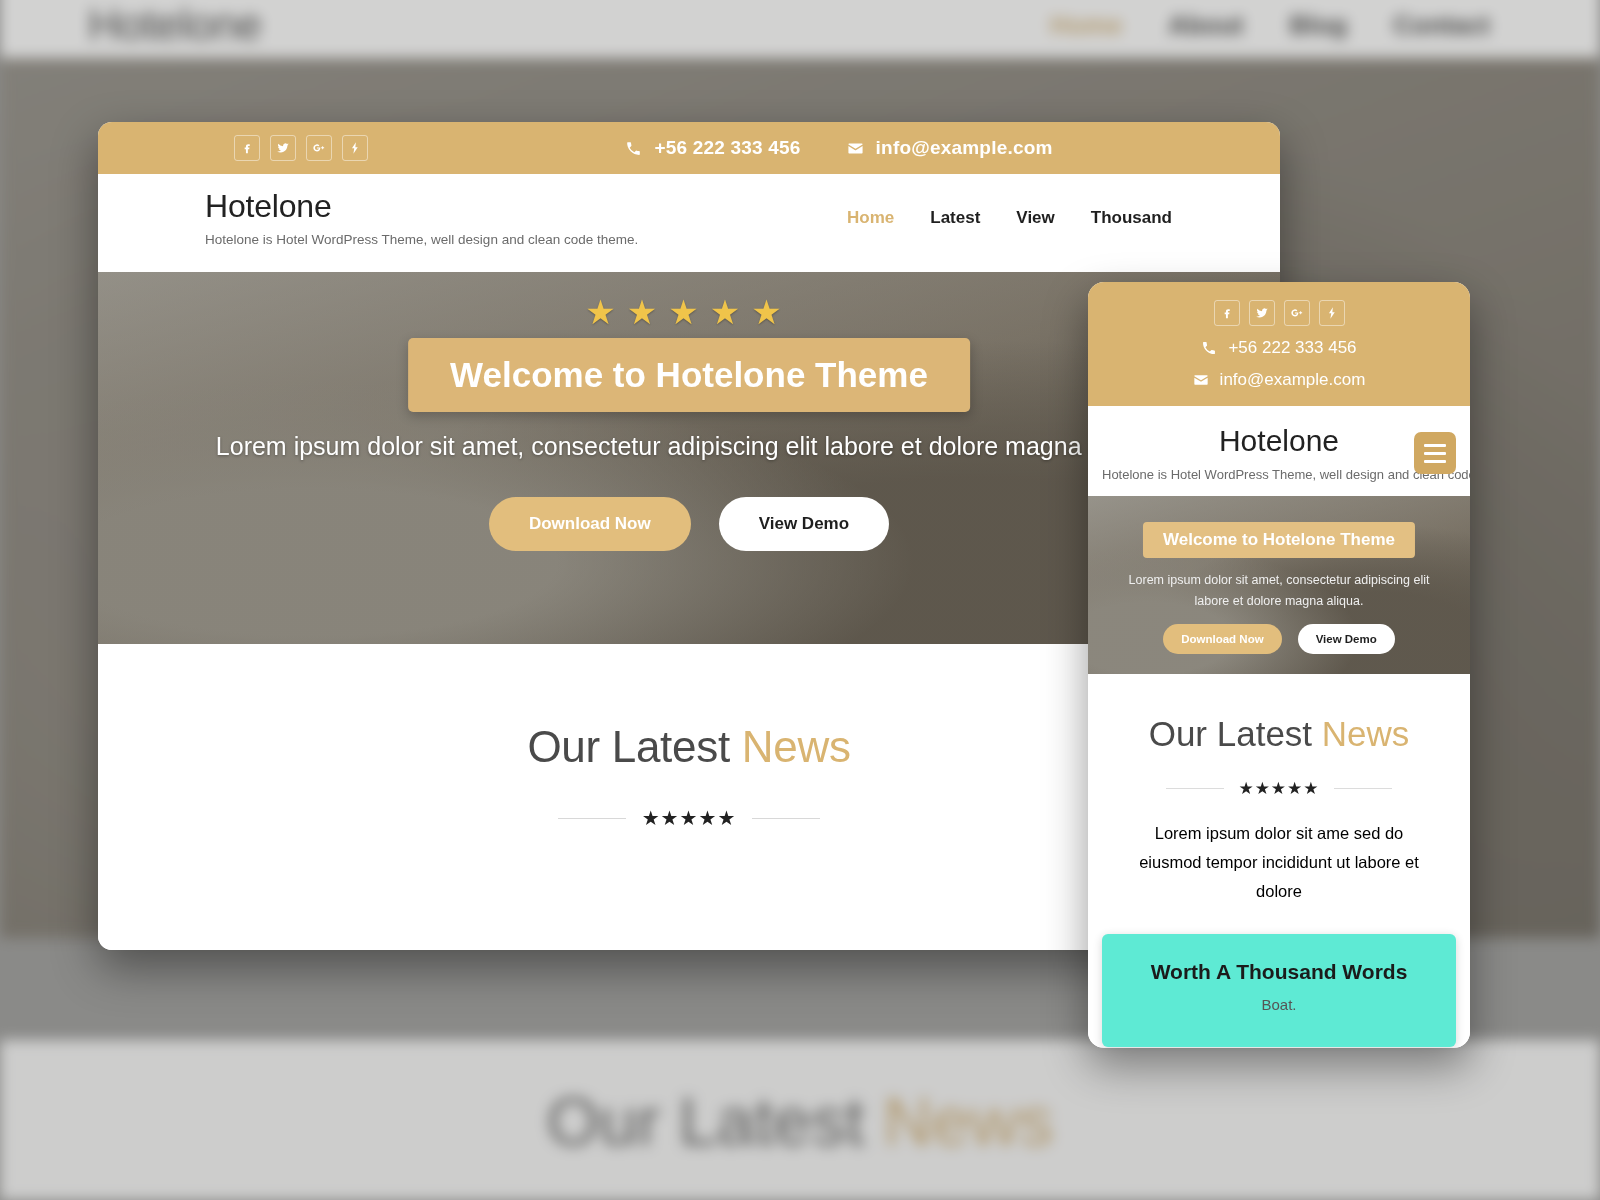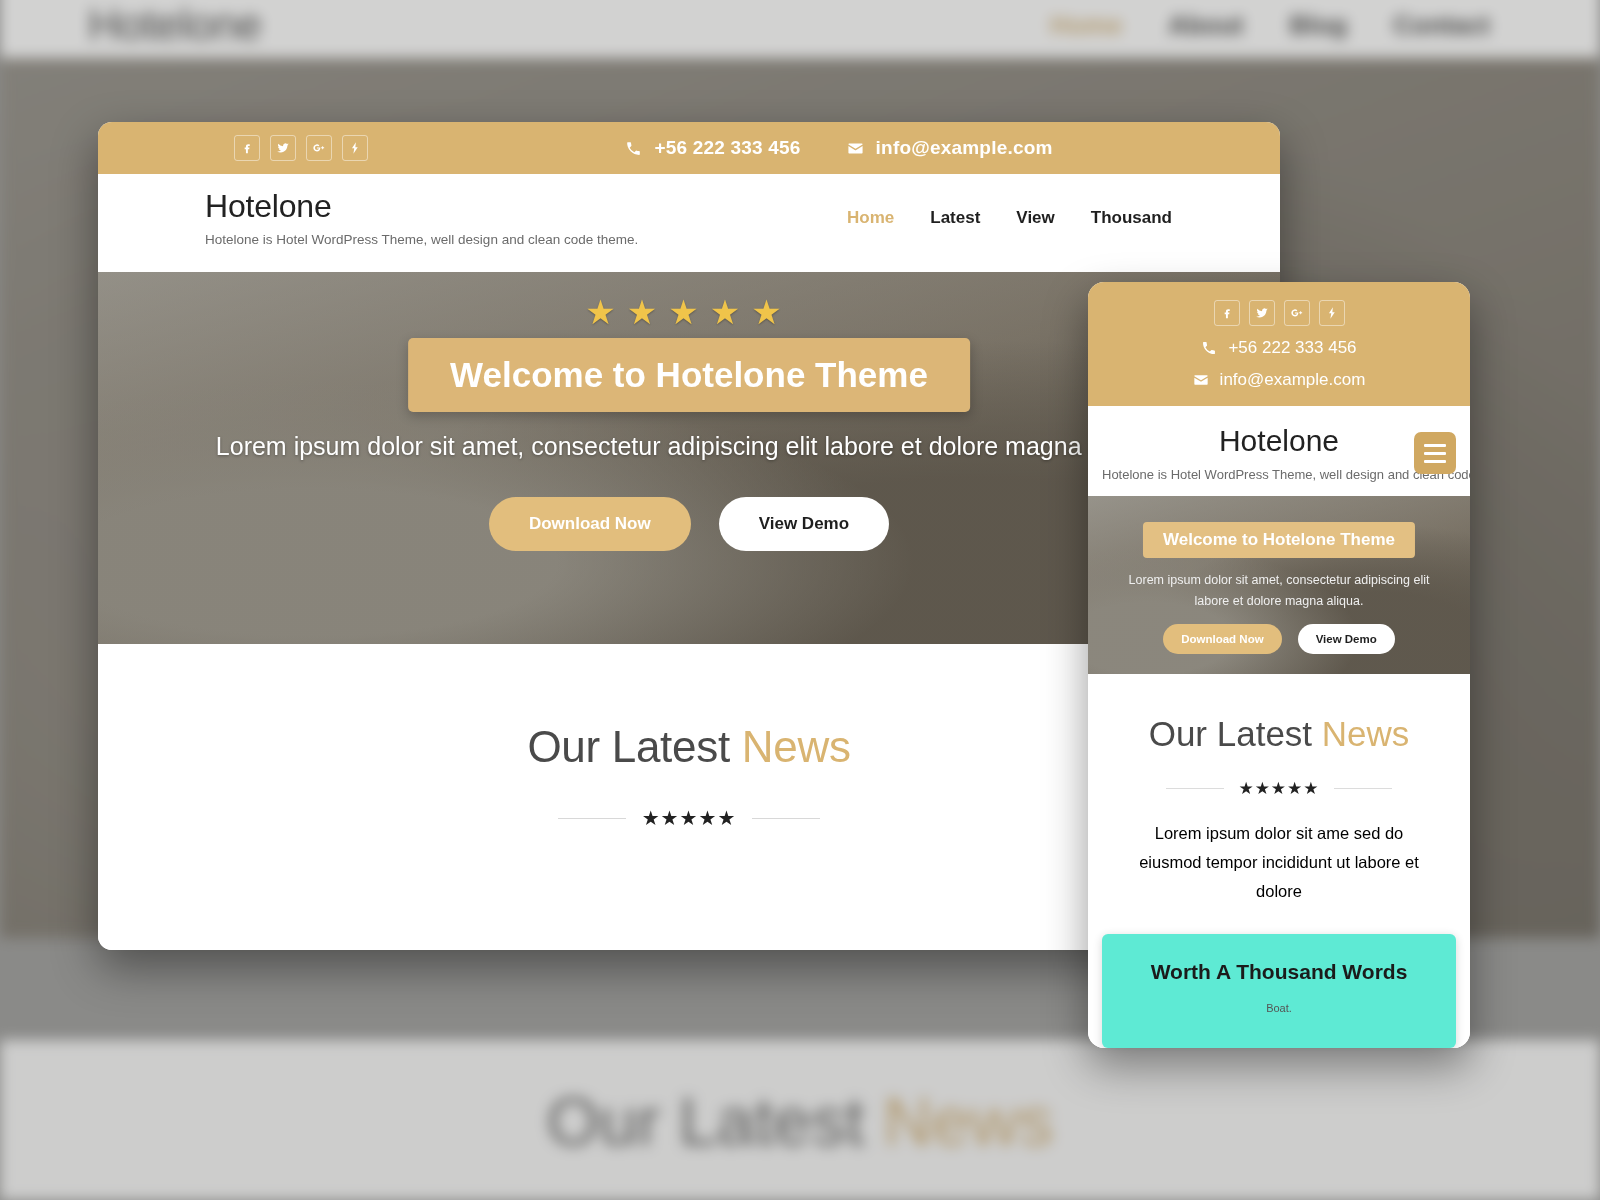--- a/index.html
+++ b/index.html
@@ -220,21 +220,21 @@
   .m-sep .st{ font-size:17px; letter-spacing:1px; color:#222; }
   .m-desc{
     margin:20px 34px 0; font-size:16.5px; color:#000000; line-height:1.75;
   }
   .m-card{
     margin:28px 14px 0; background:#5eead4; border-radius:6px;
     box-shadow:0 2px 10px rgba(0,0,0,.16);
     padding:26px 46px 34px; text-align:center;
   }
   .m-card h3{ font-size:21px; font-weight:700; color:#1b1b1b; }
-  .m-card p{ margin-top:18px; font-size:11px; color:#555; }
+  .m-card p{ margin-top:12px; font-size:15px; color:#555; }
 </style>
 </head>
 <body>
 
 <div class="bg-layer">
   <div class="bg-blur">
     <div class="bg-top">
       <div class="bg-brand">Hotelone</div>
       <div class="bg-tag">Hotelone is Hotel WordPress Theme, well design and clean code theme.</div>
       <div class="bg-nav">

